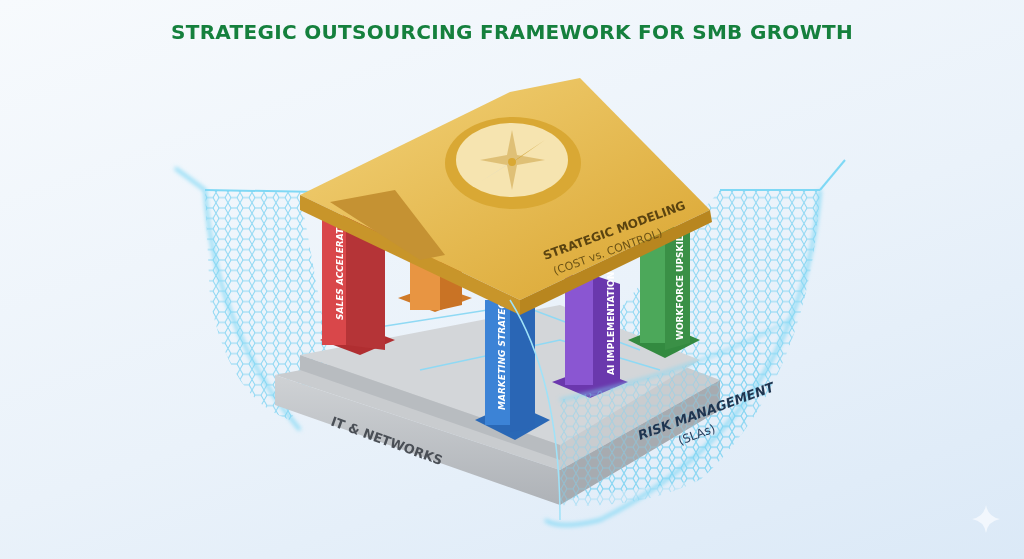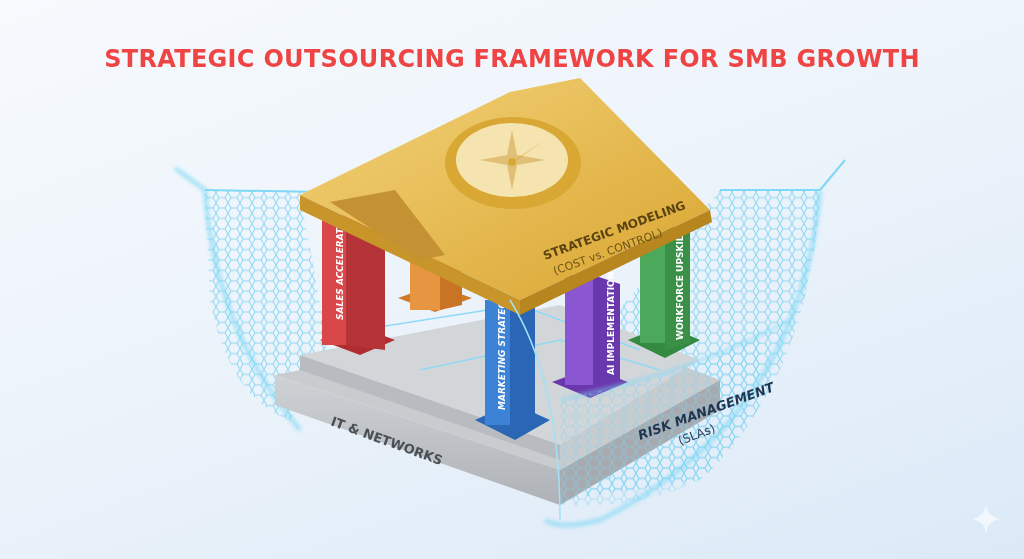--- a/index.html
+++ b/index.html
@@ -3,23 +3,23 @@
   <meta charset="utf-8">
   <style>
     html, body { margin: 0; padding: 0; }
     body {
       width: 1024px; height: 559px; overflow: hidden;
       background: linear-gradient(160deg, #f7fafd 0%, #eaf2fa 55%, #dbe9f7 100%);
       font-family: "Liberation Sans", sans-serif;
       position: relative;
     }
     .title {
-      position: absolute; top: 45px; left: 0; width: 1024px; text-align: center;
+      position: absolute; top: 20px; left: 0; width: 1024px; text-align: center;
       font-family: "DejaVu Sans", sans-serif; font-weight: bold;
-      font-size: 24px; letter-spacing: 0.3px; color: #ef4444;
+      font-size: 20px; letter-spacing: 0.3px; color: #15803d;
     }
     svg.scene { position: absolute; left: 0; top: 0; }
     .sparkle { position: absolute; left: 972px; top: 505px; width: 28px; height: 28px; }
   </style>
 </head>
 <body>
 
 <div class="title">STRATEGIC OUTSOURCING FRAMEWORK FOR SMB GROWTH</div>
 
 <svg class="scene" width="1024" height="559" viewBox="0 0 1024 559">

